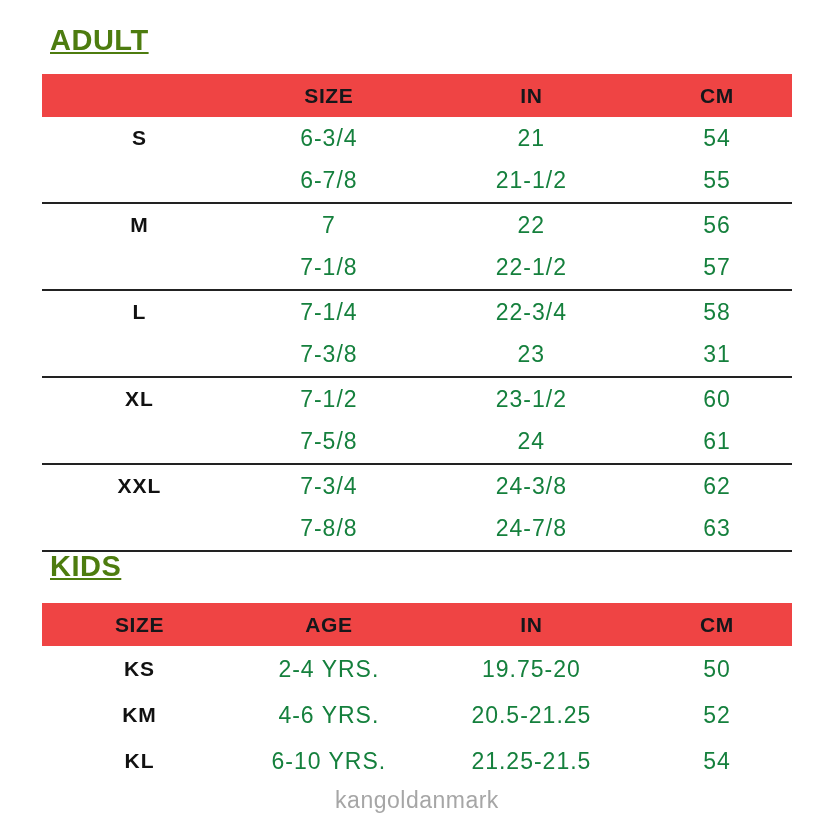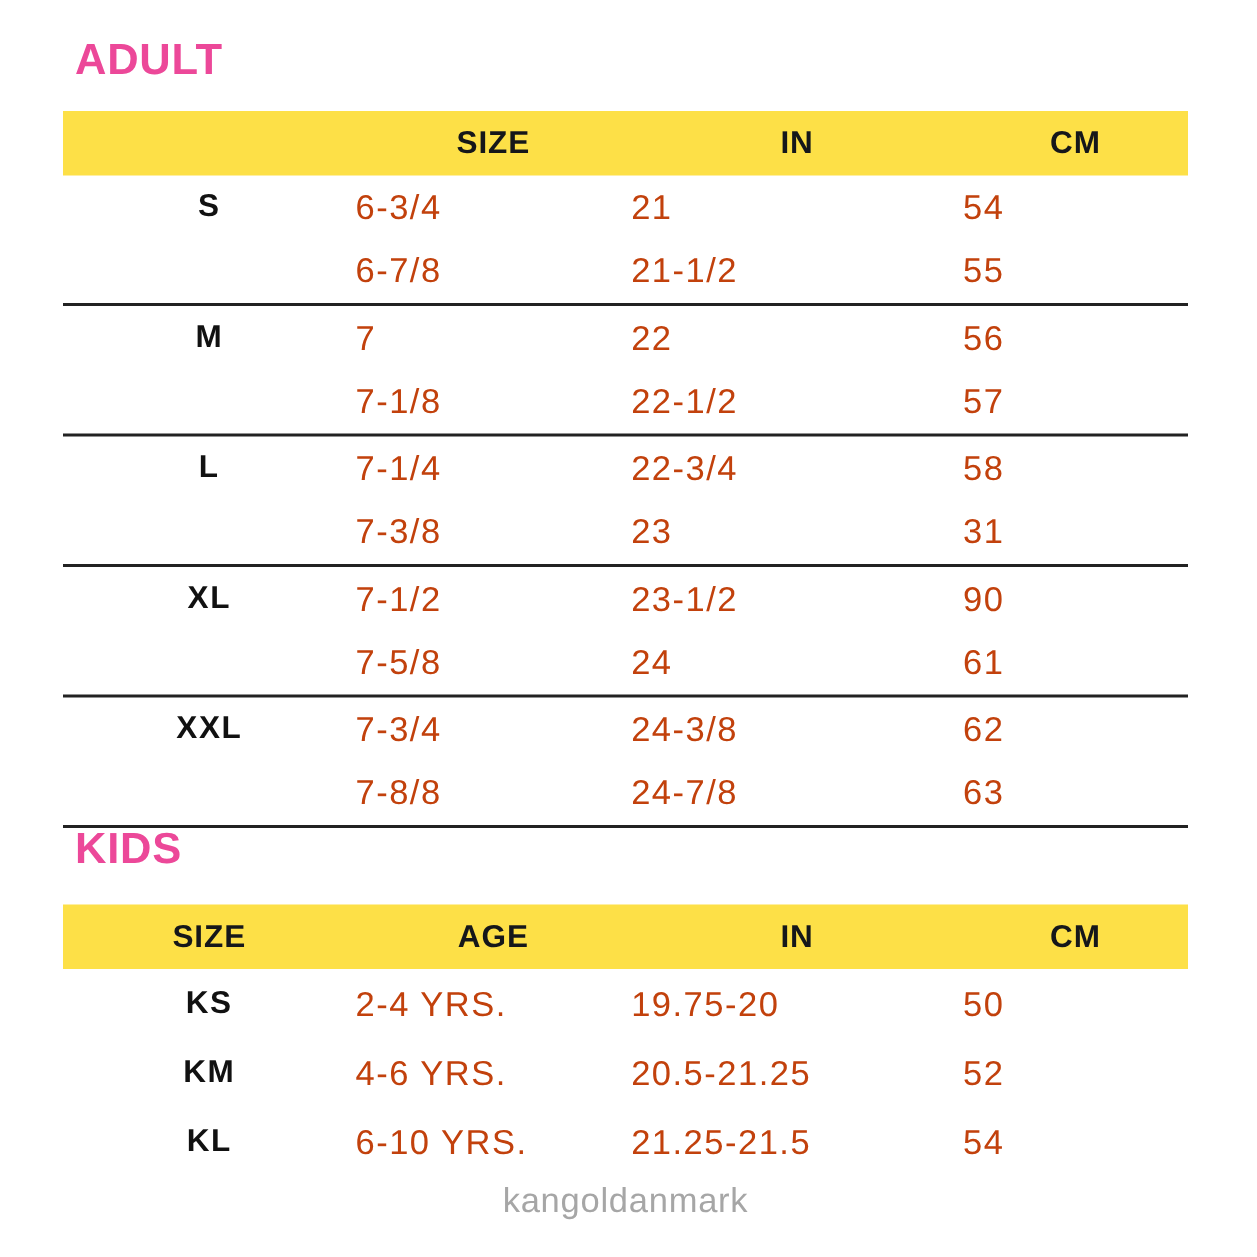--- a/index.html
+++ b/index.html
@@ -13,54 +13,56 @@
     height: 838px;
     background: #ffffff;
     box-sizing: border-box;
     padding: 26px 46px 0 42px;
     overflow: hidden;
   }
   .section-title {
     font-size: 29px;
     font-weight: 800;
     letter-spacing: 0.5px;
-    color: #ec4899;
+    color: #4d7c0f;
     margin: 0 0 19px 8px;
     line-height: 1.0;
+    text-decoration: underline;
   }
   .section-title.kids {
     margin-bottom: 22px;
   }
   .grid-row {
     display: grid;
     grid-template-columns: 26% 24.5% 29.5% 20%;
     align-items: center;
   }
   .thead {
-    background: #fde047;
+    background: #ef4444;
     height: 43px;
   }
   .th {
     text-align: center;
     font-weight: 700;
     font-size: 21px;
     letter-spacing: 0.6px;
     color: #15171a;
   }
   .body-row {
     height: 42.5px;
   }
   .kids-row {
     height: 46px;
   }
   .cell {
+    text-align: center;
     font-size: 23px;
     font-weight: 300;
     letter-spacing: 1px;
-    color: #c2410c;
+    color: #15803d;
   }
   .size-label {
     text-align: center;
     font-weight: 700;
     font-size: 21px;
     letter-spacing: 1px;
     color: #111111;
   }
   .group {
     border-bottom: 2px solid #222222;
@@ -131,21 +133,21 @@
         <div class="cell">23</div>
         <div class="cell">31</div>
       </div>
     </div>
 
     <div class="group">
       <div class="grid-row body-row">
         <div class="size-label">XL</div>
         <div class="cell">7-1/2</div>
         <div class="cell">23-1/2</div>
-        <div class="cell">90</div>
+        <div class="cell">60</div>
       </div>
       <div class="grid-row body-row">
         <div class="size-label"></div>
         <div class="cell">7-5/8</div>
         <div class="cell">24</div>
         <div class="cell">61</div>
       </div>
     </div>
 
     <div class="group">

